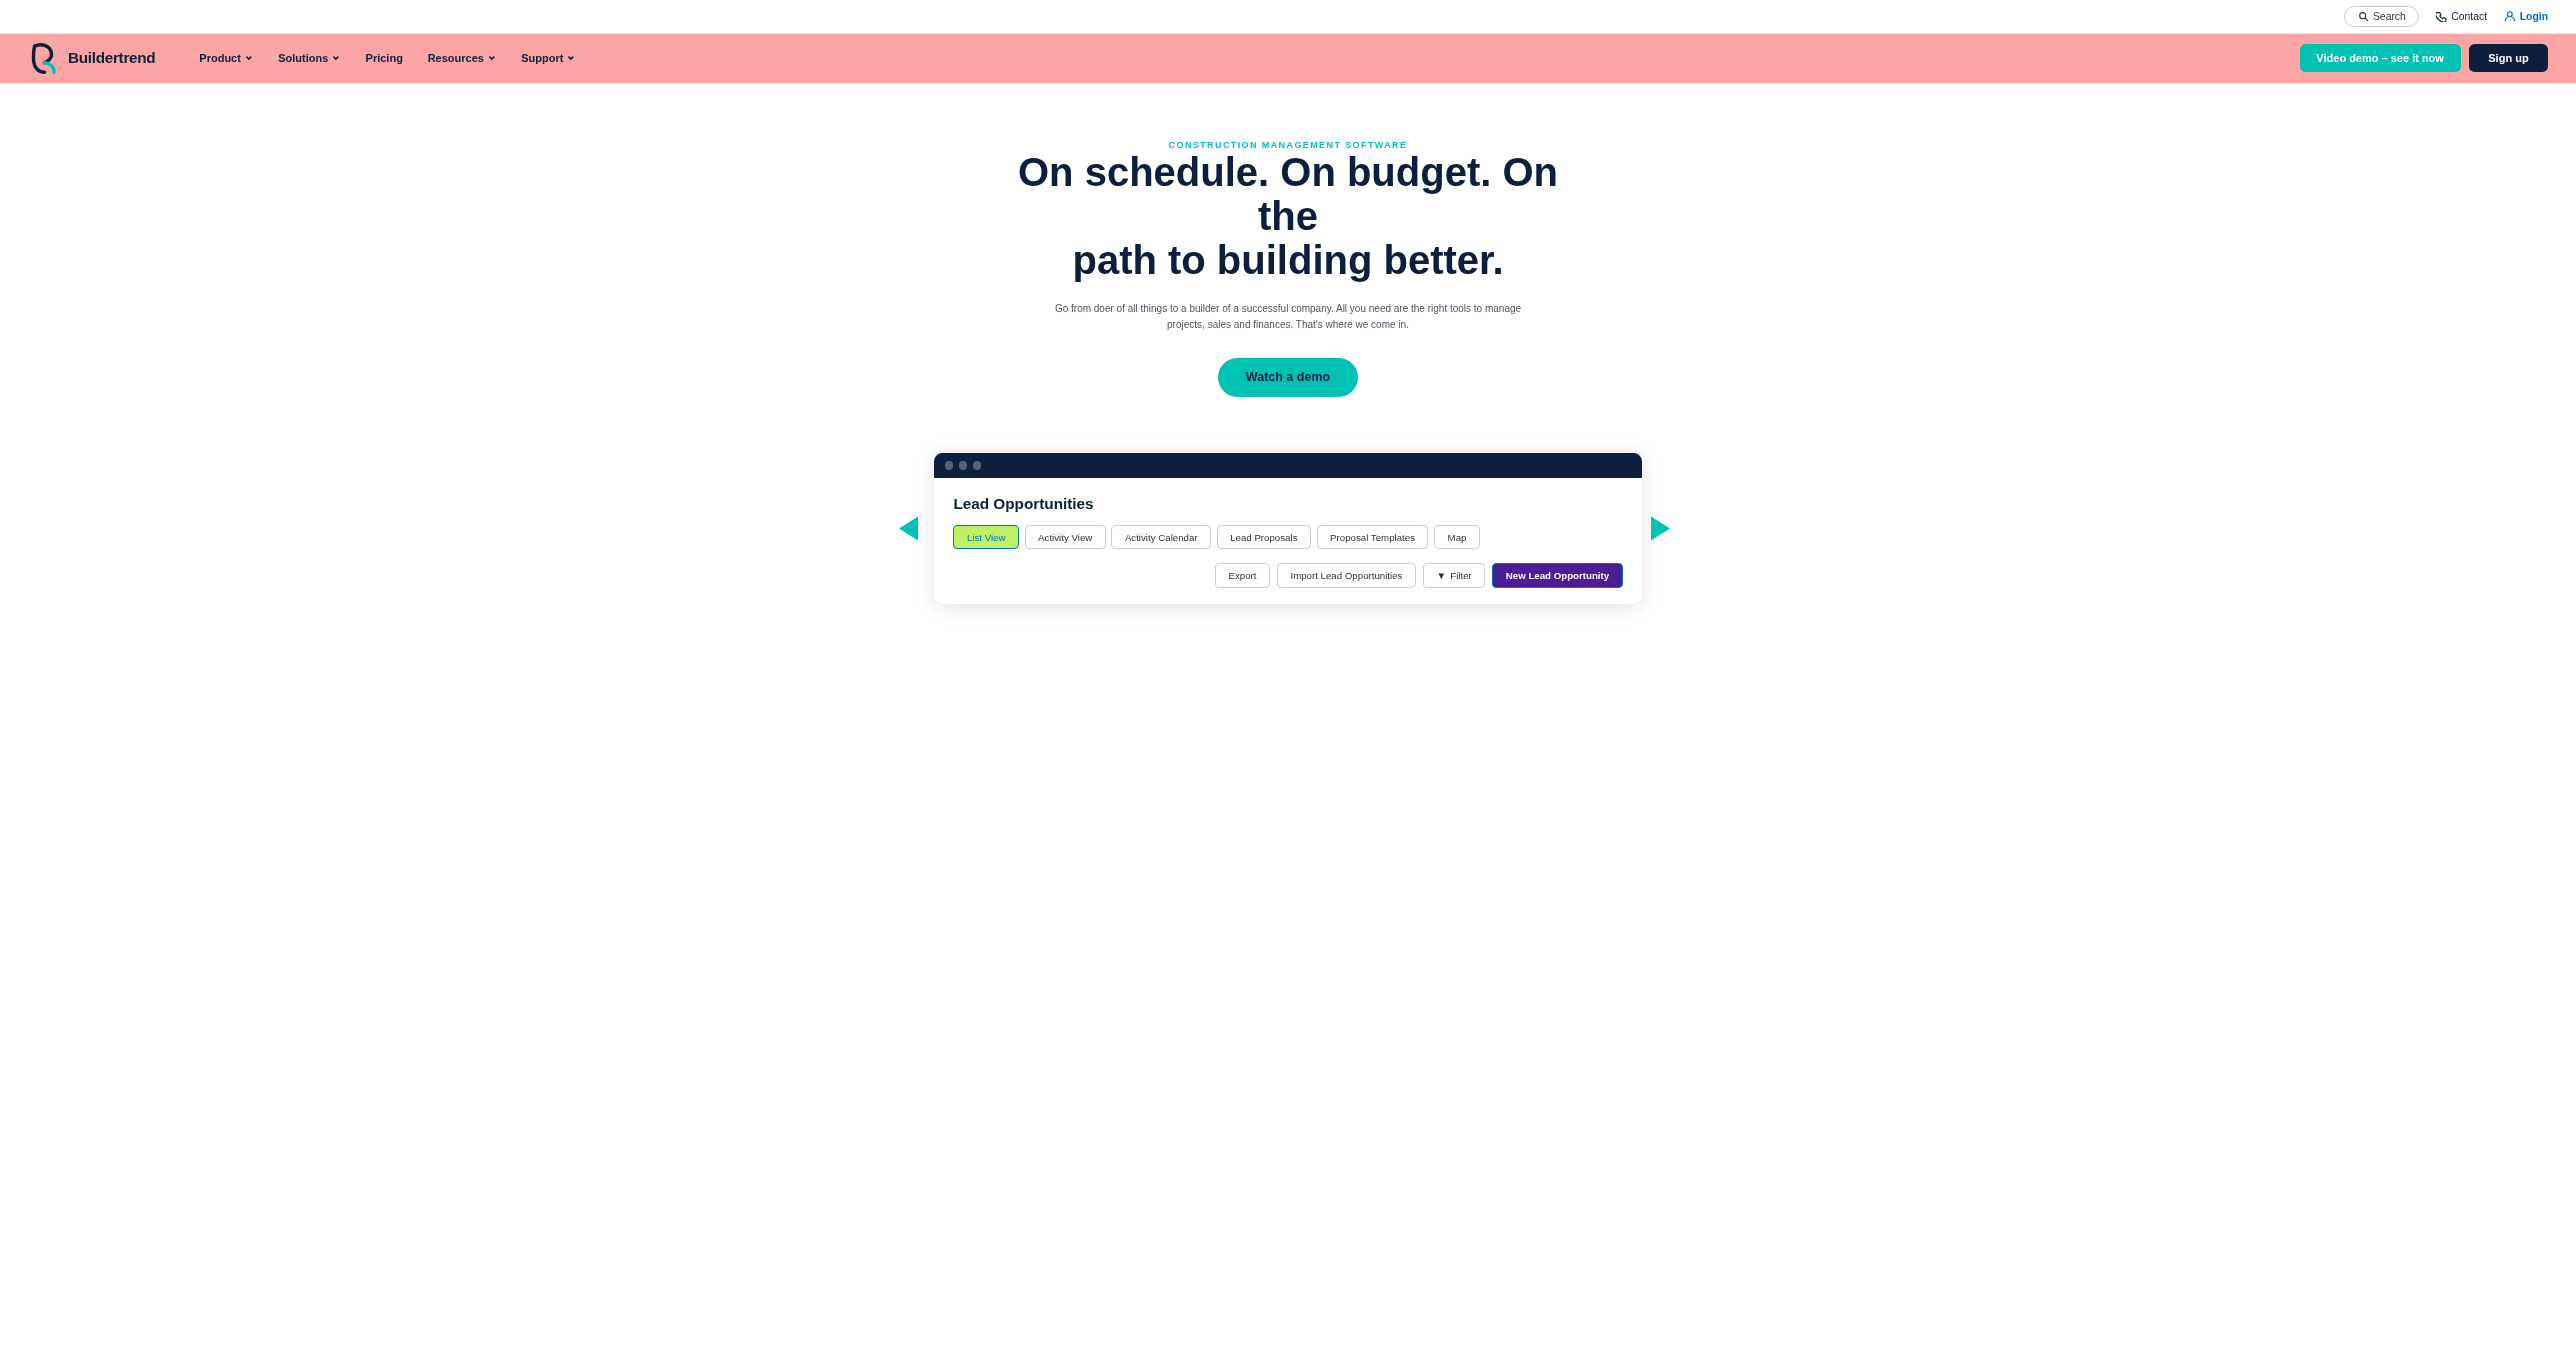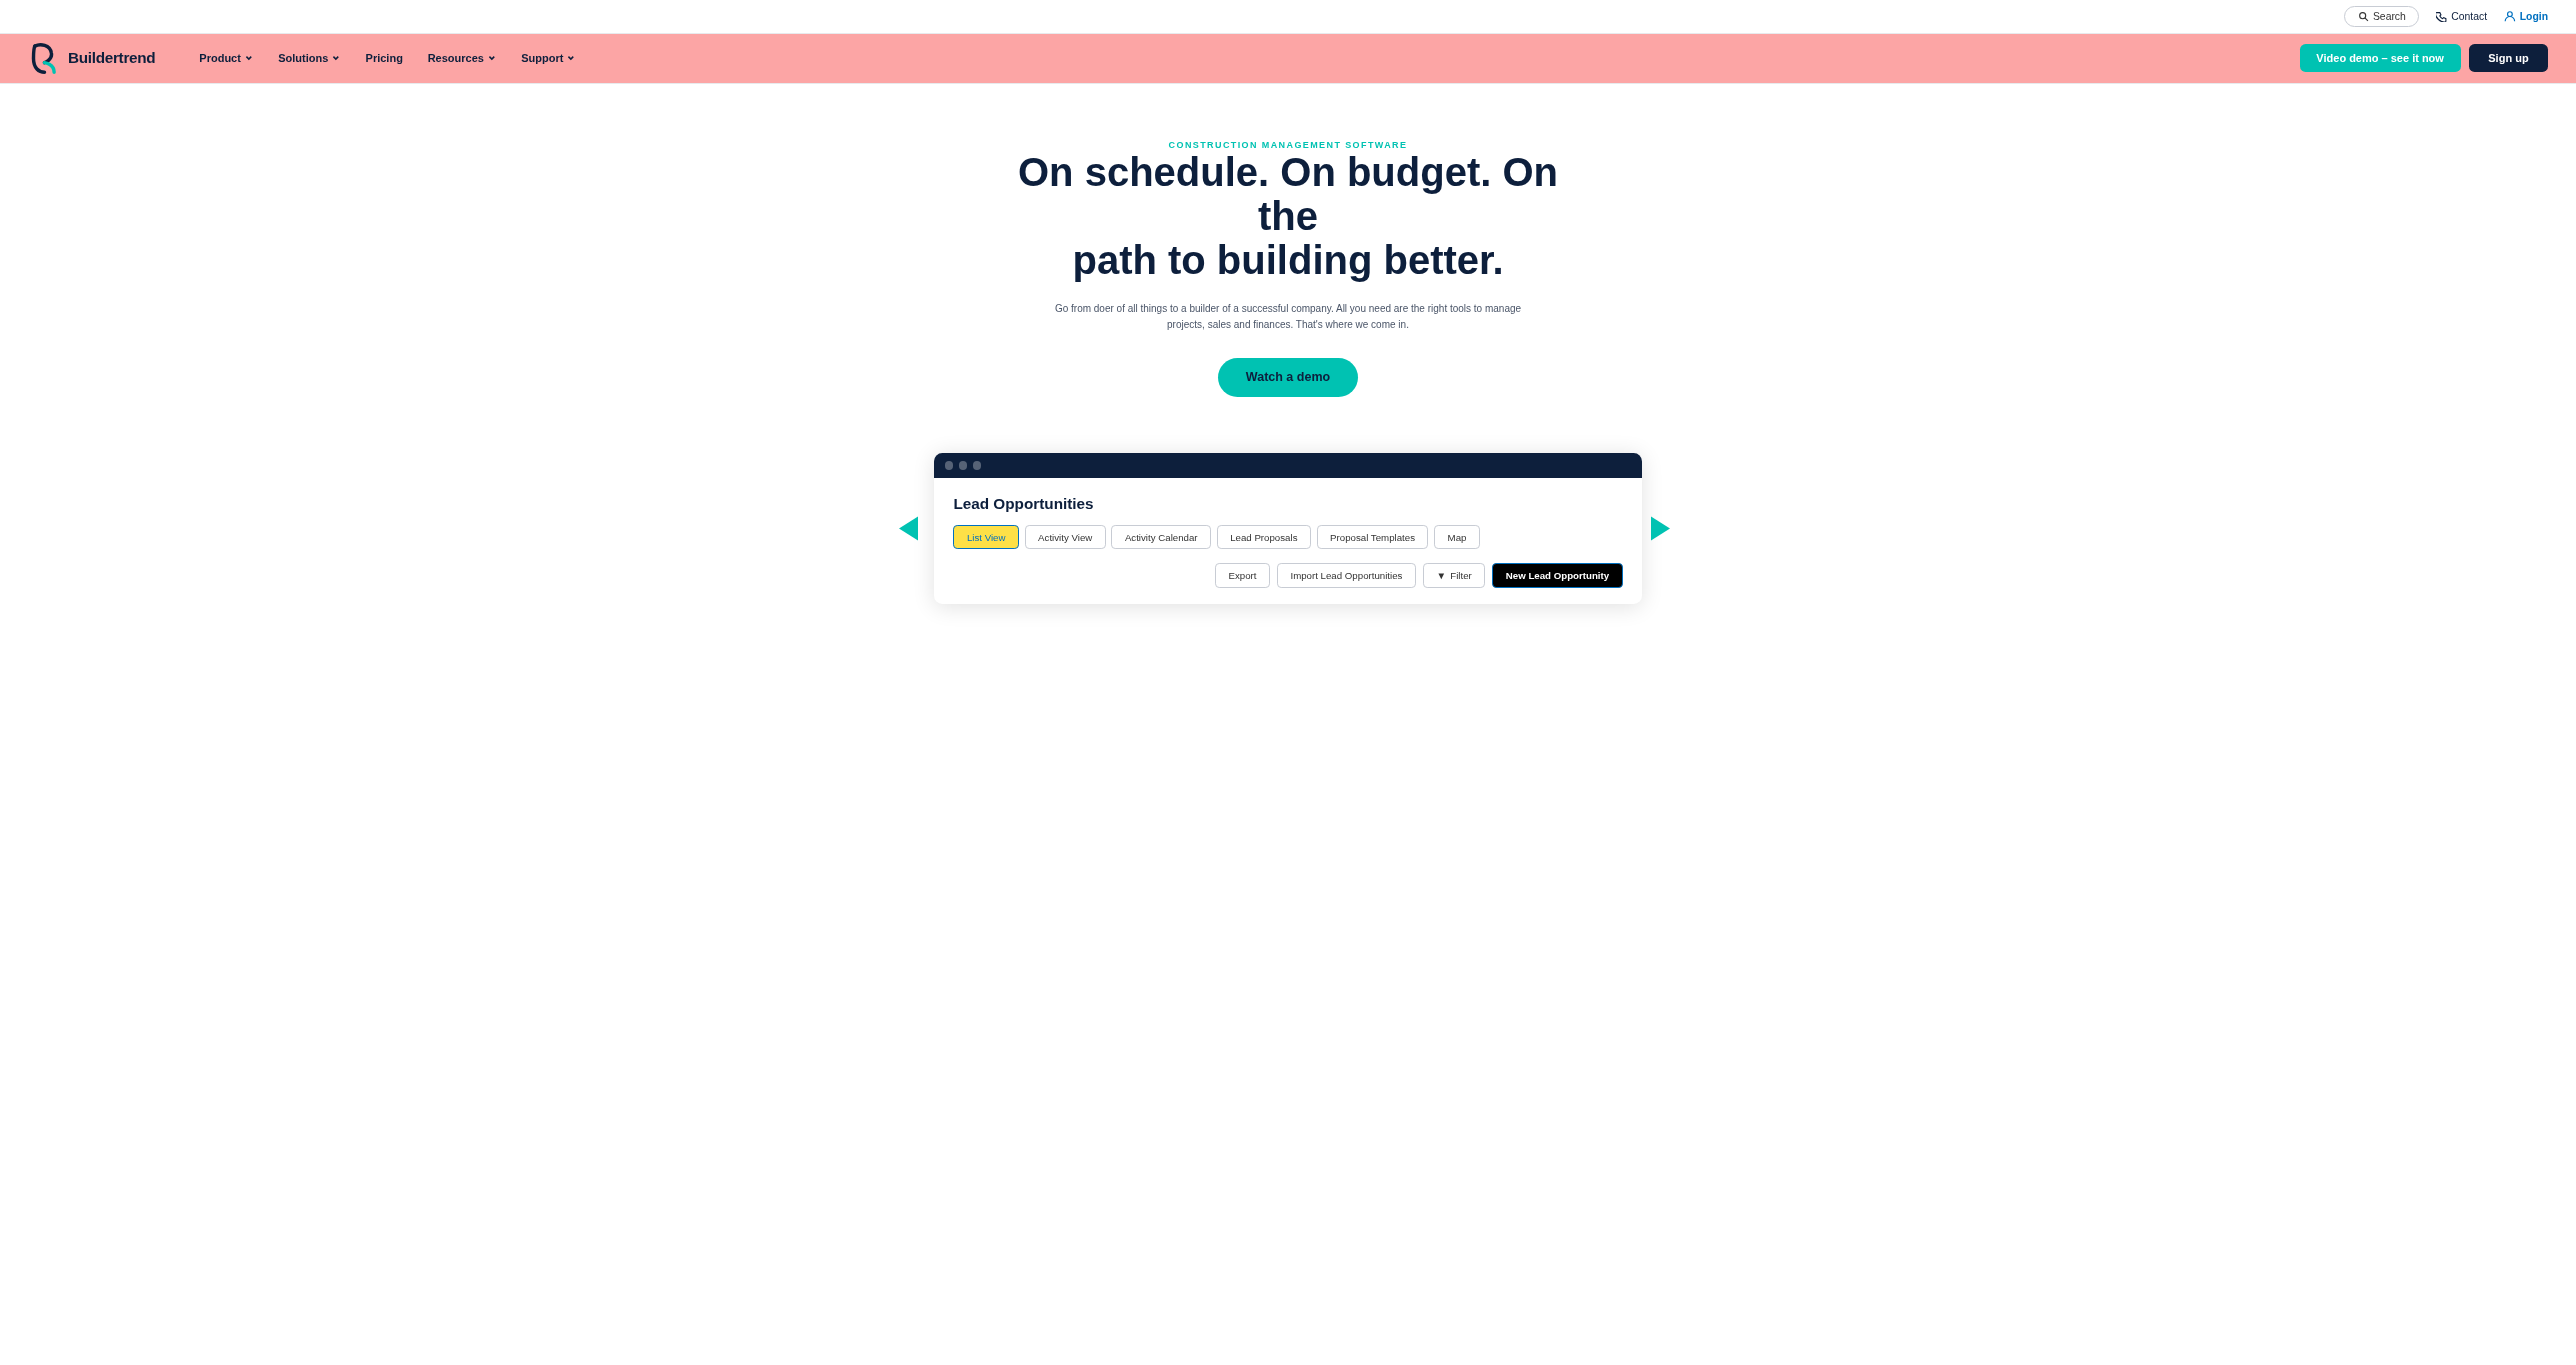--- a/index.html
+++ b/index.html
@@ -224,21 +224,21 @@
       padding: 5.6px 12.5px;
       border-radius: 4.2px;
       font-size: 9.7px;
       font-weight: 500;
       cursor: pointer;
       border: 1px solid #c8ccd4;
       background: #fff;
       color: #333;
     }
     .app-tab.active {
-      background: #fde047;
+      background: #bef264;
       color: #0070c0;
       border-color: #0070c0;
     }
     .app-toolbar {
       display: flex;
       align-items: center;
       gap: 7px;
       justify-content: flex-end;
     }
     .app-btn {
@@ -248,21 +248,21 @@
       font-weight: 500;
       cursor: pointer;
       border: 1px solid #c8ccd4;
       background: #fff;
       color: #333;
       display: flex;
       align-items: center;
       gap: 4.2px;
     }
     .app-btn-primary {
-      background: #000000;
+      background: #4c1d95;
       color: #fff;
       border-color: #0070c0;
       font-weight: 700;
     }
     .filter-icon { font-size: 9.7px; }
   </style>
 </head>
 <body>
 
 <div class="top-bar">

